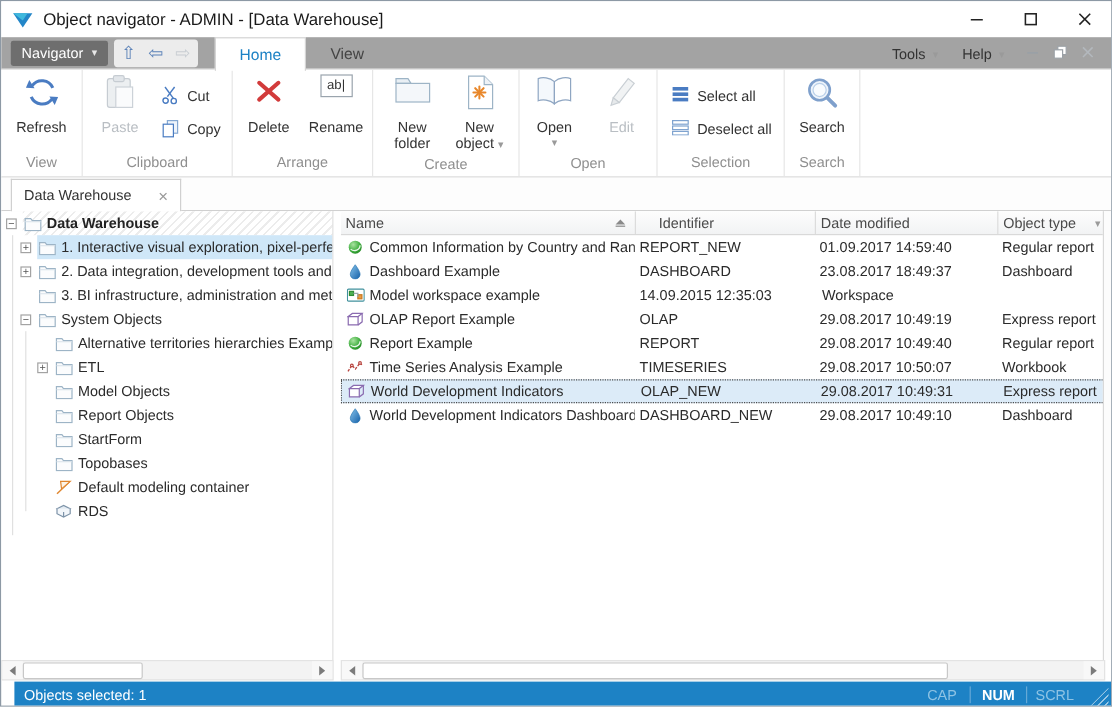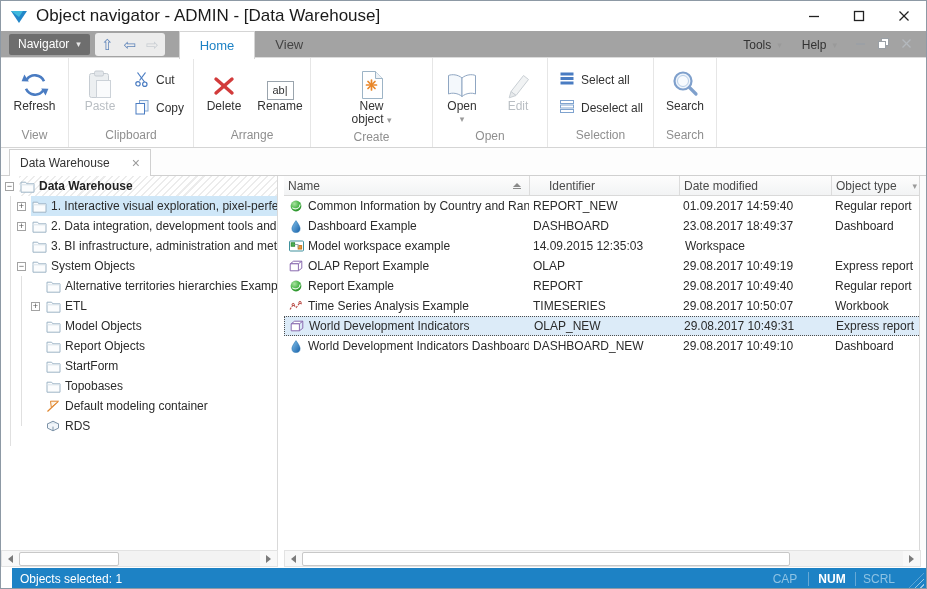--- a/index.html
+++ b/index.html
@@ -3,21 +3,21 @@
 <meta charset="utf-8">
 <style>
   * { margin:0; padding:0; box-sizing:border-box; }
   html,body { background:#e8e8e8; }
   body { font-family:"Liberation Sans", sans-serif; font-size:12px; color:#2b2b2b; }
   .window { position:relative; width:927px; height:589px; background:#fff; border:1px solid #8d99a5; overflow:hidden; }
 
   
   .titlebar { position:absolute; top:0; left:0; right:0; height:30px; background:#fff; display:flex; align-items:center; }
   .titlebar .logo { margin:0 8px 0 9px; display:flex; }
-  .titlebar .title { font-size:17px; color:#1a1a1a; }
+  .titlebar .title { font-size:14px; color:#1a1a1a; }
   .wincontrols { position:absolute; right:0; top:0; height:30px; display:flex; }
   .wbtn { width:45px; height:30px; display:flex; align-items:center; justify-content:center; }
 
   
   .menubar { position:absolute; top:30px; left:0; right:0; height:27px; background:#a3a3a3; border-bottom:1px solid #dcdcdc; display:flex; align-items:center; }
   .nav-btn { margin-left:8px; height:21px; background:#6e6e6e; color:#fff; display:flex; align-items:center; padding:0 9px; border-radius:2px; font-size:12px; }
   .nav-btn .dd { margin-left:7px; font-size:9px; color:#e8e8e8; }
   .nav-arrows { margin-left:5px; height:23px; background:#ececec; border-radius:3px; display:flex; align-items:center; padding:0 6px; gap:10px; }
   .nav-arrows span { font-size:15px; line-height:15px; color:#5d83b8; }
   .nav-arrows .disabled { color:#c9ced3; }
@@ -28,21 +28,21 @@
   .menu-item { display:flex; align-items:center; gap:6px; padding:0 8px; color:#333; }
   .menu-item .dd { font-size:9px; color:#9a9a9a; }
   .mdi { display:flex; align-items:center; gap:12px; margin:0 8px 0 6px; }
 
   
   .ribbon { position:absolute; top:57px; left:0; right:0; height:90px; background:#fff; border-bottom:1px solid #d5d5d5; display:flex; }
   .rgroup { height:89px; border-right:1px solid #e6e6e6; display:flex; flex-direction:column; }
   .rgroup .btnrow { flex:1; display:flex; justify-content:center; align-items:flex-start; padding-top:4px; }
   .rgroup .glabel { height:22px; text-align:center; color:#8f8f8f; font-size:12px; line-height:20px; }
   .lbtn { width:56px; display:flex; flex-direction:column; align-items:center; }
-  .lbtn .ic { height:38px; display:flex; align-items:flex-end; justify-content:center; }
+  .lbtn .ic { height:38px; display:flex; align-items:flex-start; justify-content:center; }
   .lbtn .lb { text-align:center; line-height:13px; color:#333; width:52px; }
   .lbtn.disabled .lb { color:#b9bec3; }
   .lbtn .dd, .sbtn .dd { font-size:9px; color:#9a9a9a; }
   .smallcol { display:flex; flex-direction:column; justify-content:flex-start; padding-top:7px; gap:6px; }
   .sbtn { display:flex; align-items:center; gap:6px; height:22px; padding:0 6px; color:#333; }
   .rename-box { width:27px; height:19px; border:1px solid #9aa4ad; font-size:11px; line-height:17px; text-align:center; color:#333; background:#fff; }
 
   
   .doctabs { position:absolute; top:147px; left:0; right:0; height:28px; background:#fdfdfd; border-bottom:1px solid #d0d0d0; }
   .doctab { position:absolute; left:8px; top:1px; height:27px; width:142px; background:#fff; border:1px solid #d0d0d0; border-bottom:none; display:flex; align-items:center; padding:0 10px; z-index:2; }
@@ -257,20 +257,29 @@
           <span class="lb">Rename</span>
         </div>
       </div>
       <div class="glabel">Arrange</div>
     </div>
 
     <div class="rgroup" style="width:122px">
       <div class="btnrow">
         <div class="lbtn">
           <span class="ic">
+              <svg width="32" height="26" viewBox="0 0 32 26">
+                <path d="M2 7.5 V3.5 h10 l2.5 4 z" fill="#e9eff4" stroke="#9db4c6"></path>
+                <rect x="2" y="7.5" width="28" height="15.5" fill="#f4f7fa" stroke="#9db4c6"></rect>
+              </svg>
+            </span>
+          <span class="lb">New folder</span>
+        </div>
+        <div class="lbtn">
+          <span class="ic">
               <svg width="26" height="30" viewBox="0 0 26 30">
                 <path d="M3.5 1.5 h13 l7 7 V28.5 h-20 Z" fill="#fff" stroke="#9db4c6"></path>
                 <path d="M16.5 1.5 v7 h7" fill="#eef2f6" stroke="#9db4c6"></path>
                 <g stroke="#e8872a" stroke-width="1.7" stroke-linecap="round">
                   <line x1="12.5" y1="10" x2="12.5" y2="20"></line>
                   <line x1="7.5" y1="15" x2="17.5" y2="15"></line>
                   <line x1="9" y1="11.5" x2="16" y2="18.5"></line>
                   <line x1="16" y1="11.5" x2="9" y2="18.5"></line>
                 </g>
               </svg>

